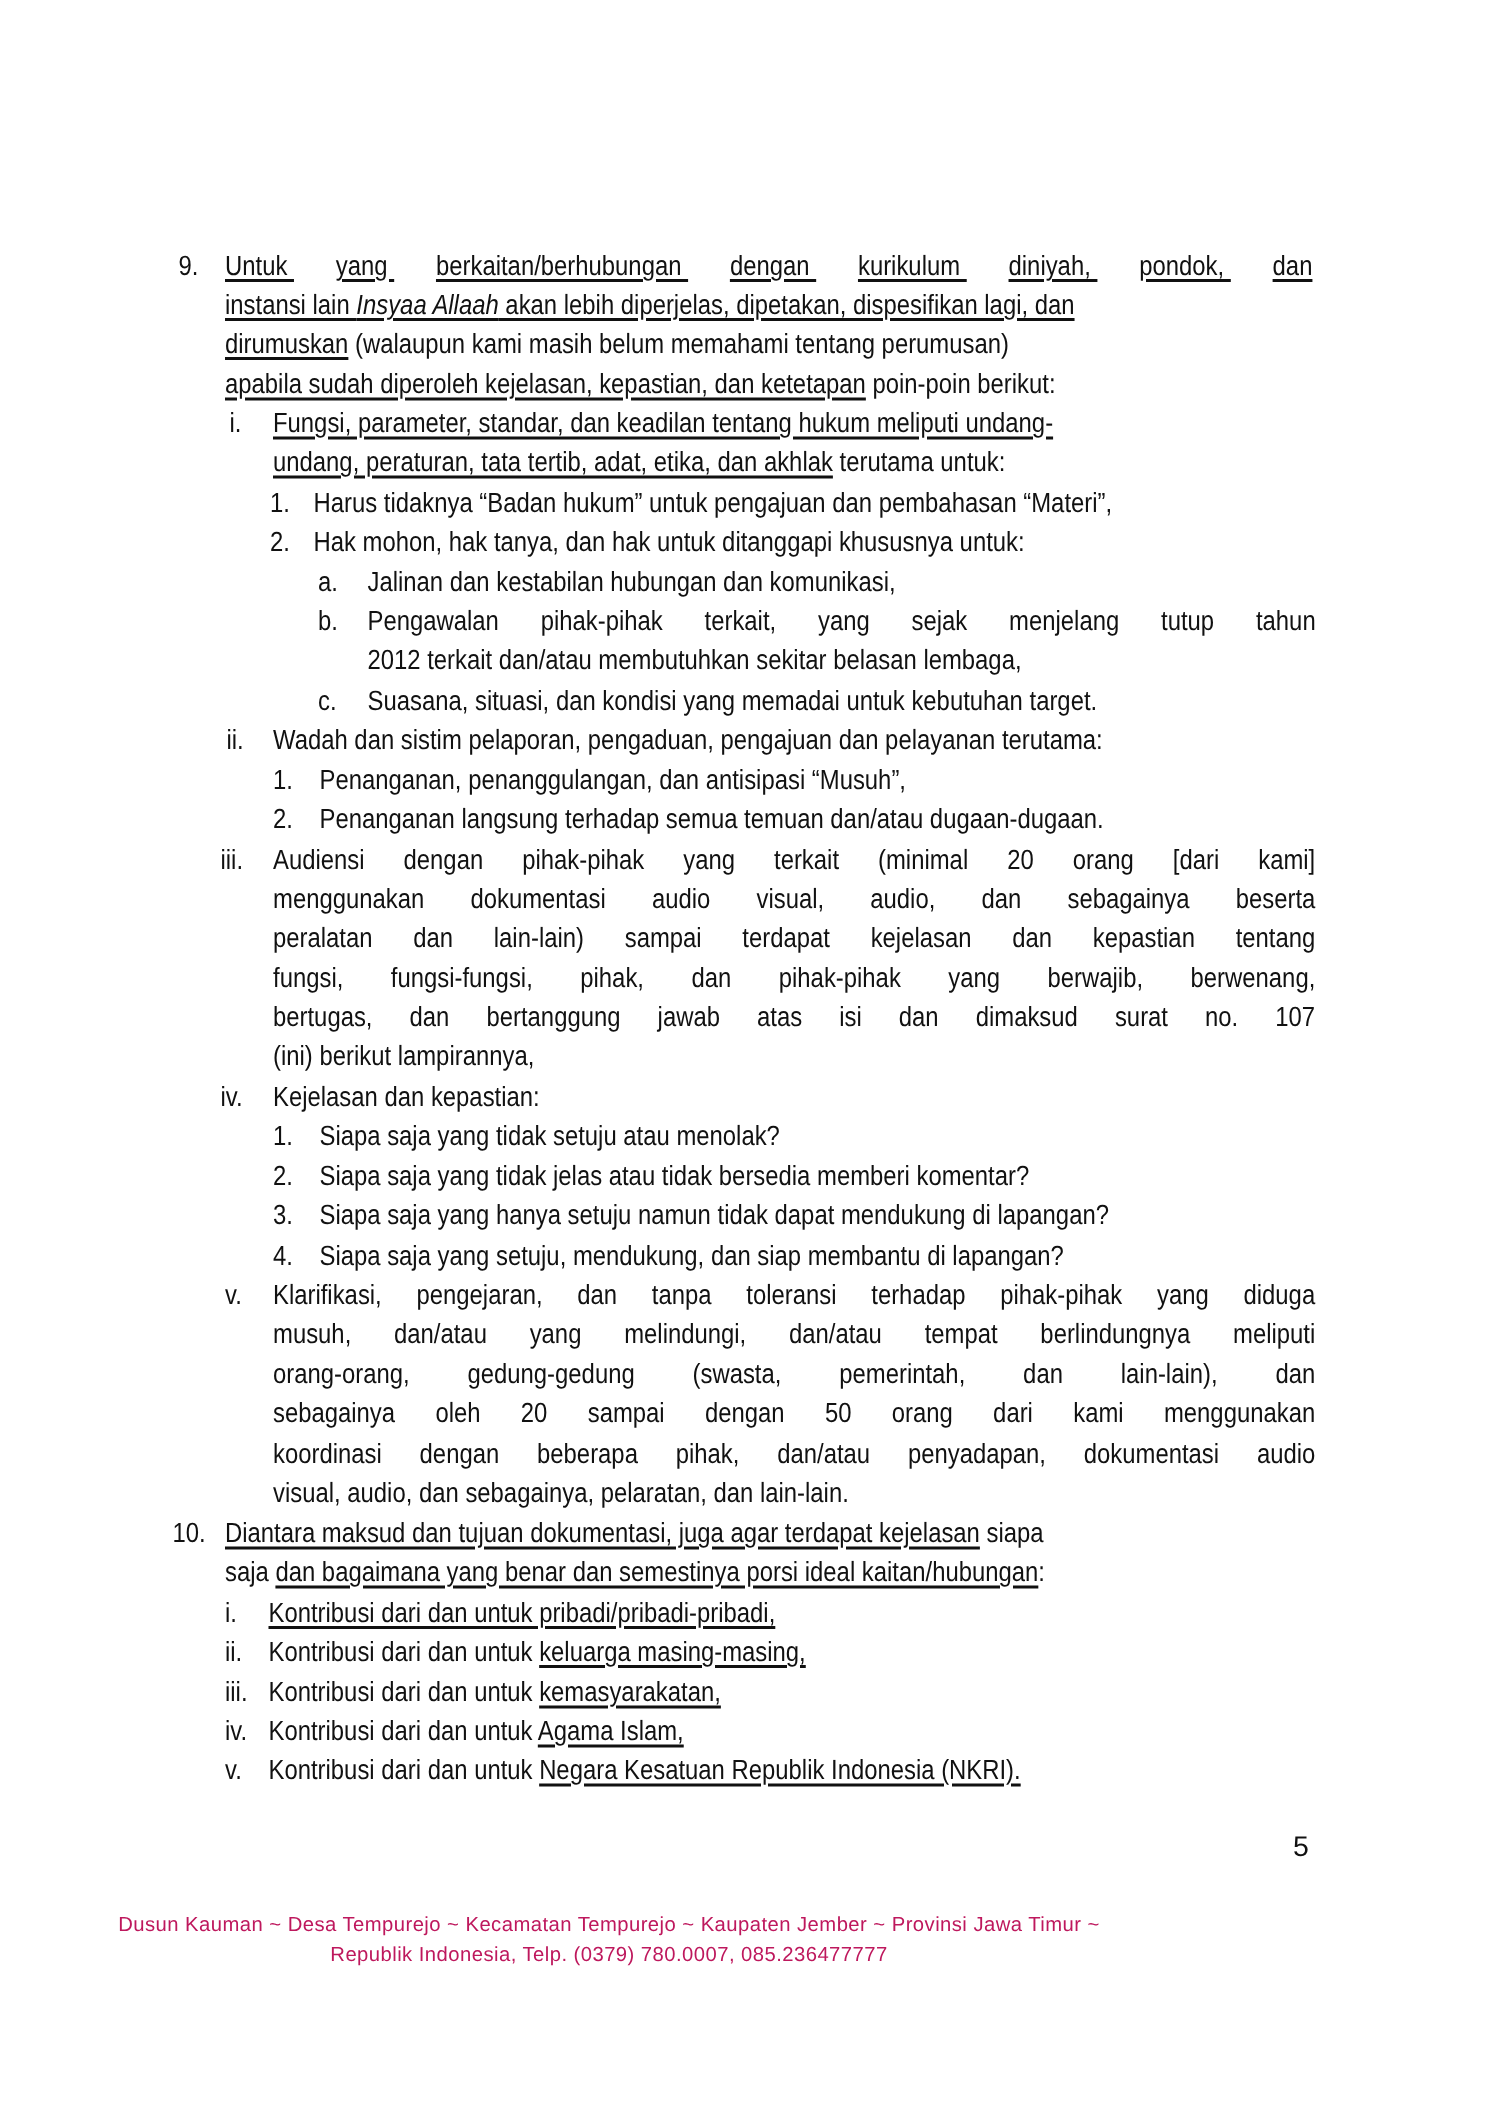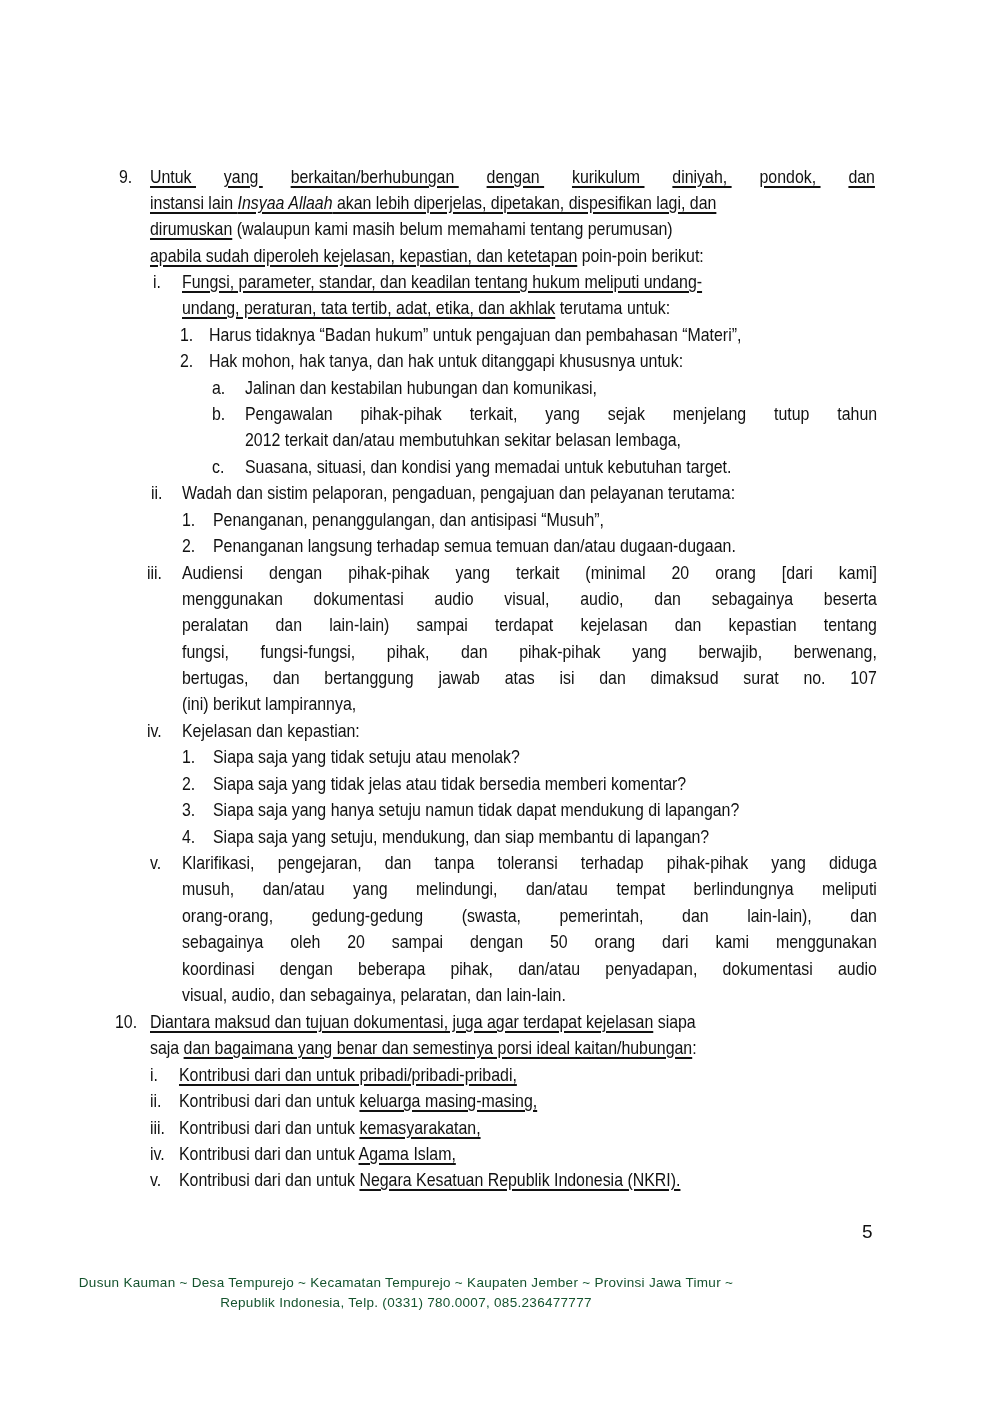--- a/index.html
+++ b/index.html
@@ -14,21 +14,21 @@
     white-space: nowrap;
     transform-origin: 0 0;
     transform: scaleX(0.86);
   }
   .j { display: flex; justify-content: space-between; }
   .j span { white-space: pre; }
   .u { text-decoration: underline; text-decoration-thickness: 2px; text-underline-offset: 3px; }
   .i { font-style: italic; }
   .mk { position: absolute; font-family: "Liberation Sans", sans-serif; font-size: 18.5px; line-height: 22px; color:#111; transform-origin: 0 0; transform: scaleX(0.86); white-space: nowrap; }
   .pgnum { position: absolute; left: 862px; top: 1221px; font-family: "Liberation Sans", sans-serif; font-size: 19px; color:#111; }
-  .foot { position: absolute; left: 0; width: 812px; text-align: center; font-family: "Liberation Sans", sans-serif; font-size: 13.5px; color: #14532d; letter-spacing: 0.3px; }
+  .foot { position: absolute; left: 0; width: 812px; text-align: center; font-family: "Liberation Sans", sans-serif; font-size: 13.5px; color: #be185d; letter-spacing: 0.3px; }
 </style>
 </head>
 <body>
 
 <div class="page">
 
   <span class="mk" style="left:119px;top:166px">9.</span>
   <div class="ln j" style="left:150px;top:166px;width:843px">
       <span class="u">Untuk </span>
       <span class="u">yang </span>
@@ -211,14 +211,14 @@
   <div class="ln" style="left:179px;top:1090px"><span>Kontribusi dari dan untuk </span><span class="u">keluarga masing-masing,</span></div>
   <span class="mk" style="left:150px;top:1117px">iii.</span>
   <div class="ln" style="left:179px;top:1117px"><span>Kontribusi dari dan untuk </span><span class="u">kemasyarakatan,</span></div>
   <span class="mk" style="left:150px;top:1143px">iv.</span>
   <div class="ln" style="left:179px;top:1143px"><span>Kontribusi dari dan untuk </span><span class="u">Agama Islam,</span></div>
   <span class="mk" style="left:150px;top:1169px">v.</span>
   <div class="ln" style="left:179px;top:1169px"><span>Kontribusi dari dan untuk </span><span class="u">Negara Kesatuan Republik Indonesia (NKRI).</span></div>
 
   <div class="pgnum">5</div>
   <div class="foot" style="top:1275px">Dusun Kauman ~ Desa Tempurejo ~ Kecamatan Tempurejo ~ Kaupaten Jember ~ Provinsi Jawa Timur ~</div>
-  <div class="foot" style="top:1295px">Republik Indonesia, Telp. (0331) 780.0007, 085.236477777</div>
+  <div class="foot" style="top:1295px">Republik Indonesia, Telp. (0379) 780.0007, 085.236477777</div>
 </div>
 
 </body></html>

